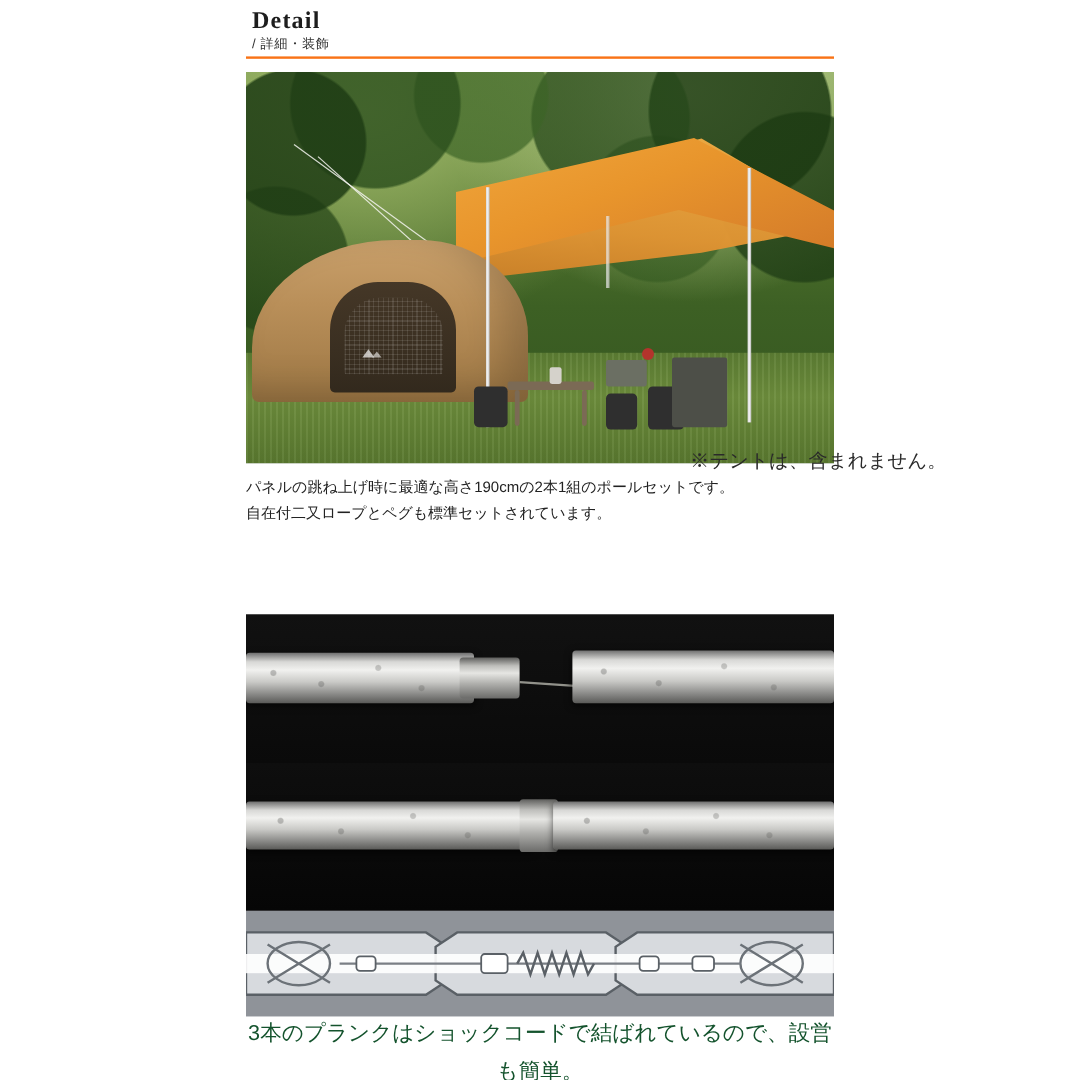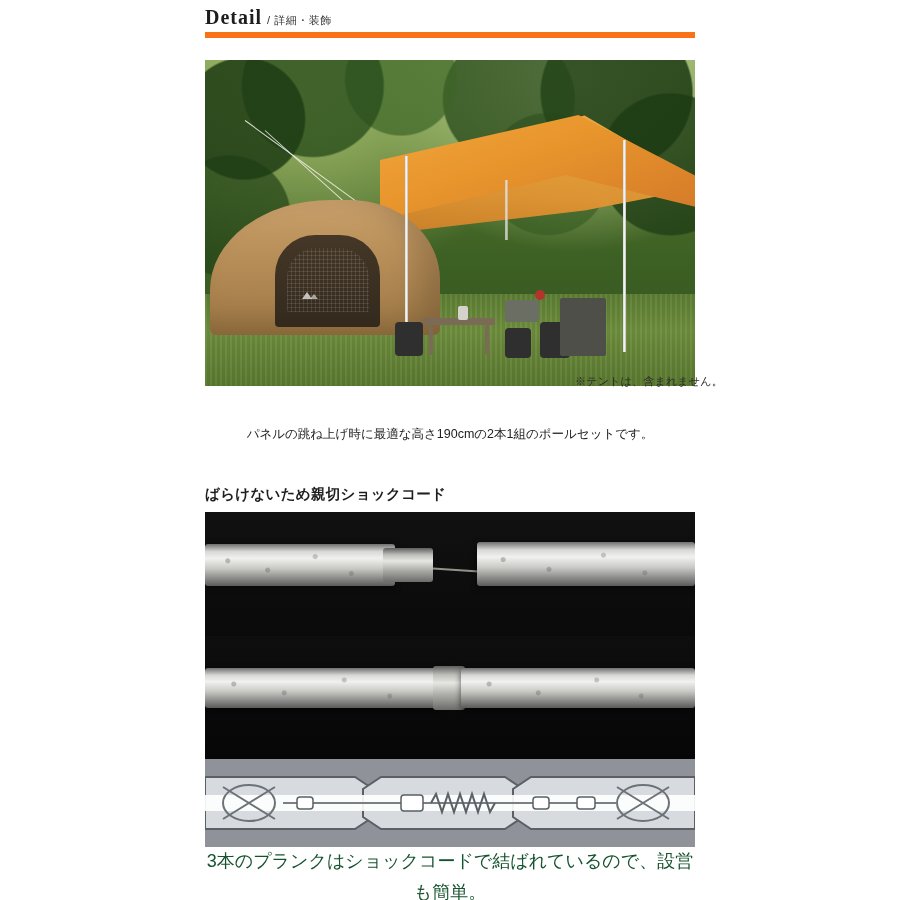--- a/index.html
+++ b/index.html
@@ -19,24 +19,25 @@
     width: 900px;
     height: 900px;
   }
 
   
   .detail-header {
     position: absolute;
     left: 205px;
     top: 6px;
     width: 490px;
-    border-bottom: 6px solid #f97316;
+    border-bottom: 2px solid #f97316;
     padding-bottom: 3px;
     display: flex;
     align-items: baseline;
+    flex-direction: column;
   }
   .detail-title {
     font-family: "Liberation Serif", serif;
     font-size: 20px;
     font-weight: bold;
     letter-spacing: 1px;
     color: #1d1d1d;
   }
   .detail-sub {
     font-size: 11px;
@@ -142,27 +143,27 @@
   }
   .lantern {
     position:absolute; width:10px;height:14px; background:#d5d2cb; border-radius:2px;
   }
   .tent-logo {
     position:absolute; left:95px; top:228px; width:20px; height:13px;
     opacity:.8;
   }
   .photo-note {
     position:absolute; left:575px; top:374px;
-    font-size:11px; color:#2a2a2a; letter-spacing:.2px;
+    font-size:16px; color:#2a2a2a; letter-spacing:.2px;
   }
 
   
   .para1 {
-    position:absolute; left:205px; top:424px; width:490px;
-    text-align:center; font-size:12.5px; line-height:1.75; color:#222;
+    position:absolute; left:205px; top:396px; width:490px;
+    text-align:left; font-size:12.5px; line-height:1.75; color:#222;
   }
 
   
   .photo2 {
     position:absolute; left:205px; top:512px; width:490px; height:247px;
     background:#0c0c0c; overflow:hidden;
   }
   .p2-top {
     position:absolute; left:0; top:0; width:100%; height:124px;
     background: linear-gradient(180deg,#111 0%, #0a0a0a 100%);
@@ -254,23 +255,23 @@
     <div class="chair" style="left:355px; top:238px; width:46px; height:58px; background:#4d4f48;"></div>
     <div class="chair" style="left:300px; top:240px; width:34px; height:22px; background:#6b6f63;"></div>
     <div class="lantern" style="left:253px; top:246px;"></div>
     <div class="chair" style="left:330px; top:230px; width:10px; height:10px; background:#b3342c; border-radius:50%;"></div>
   </div>
 
   <div class="photo-note">※テントは、含まれません。</div>
 
   <div class="para1">
     <div>パネルの跳ね上げ時に最適な高さ190cmの2本1組のポールセットです。</div>
-  </div>
-
-  <div class="sec-heading" id="h2">ばらけないため親切ショックコード</div>
+    <div>自在付二又ロープとペグも標準セットされています。</div>
+  </div>
+
 
   <div class="photo2">
     <div class="p2-top"></div>
     <div class="p2-bot"></div>
 
     <div class="tube speck" style="left:0px; top:32px; width:190px; height:42px;"></div>
     <div class="ferrule" style="left:178px; top:36px; width:50px; height:34px;"></div>
     <div class="cord-line" style="left:228px; top:57px; width:46px; transform: rotate(4deg);"></div>
     <div class="tube speck" style="left:272px; top:30px; width:218px; height:44px;"></div>
 

